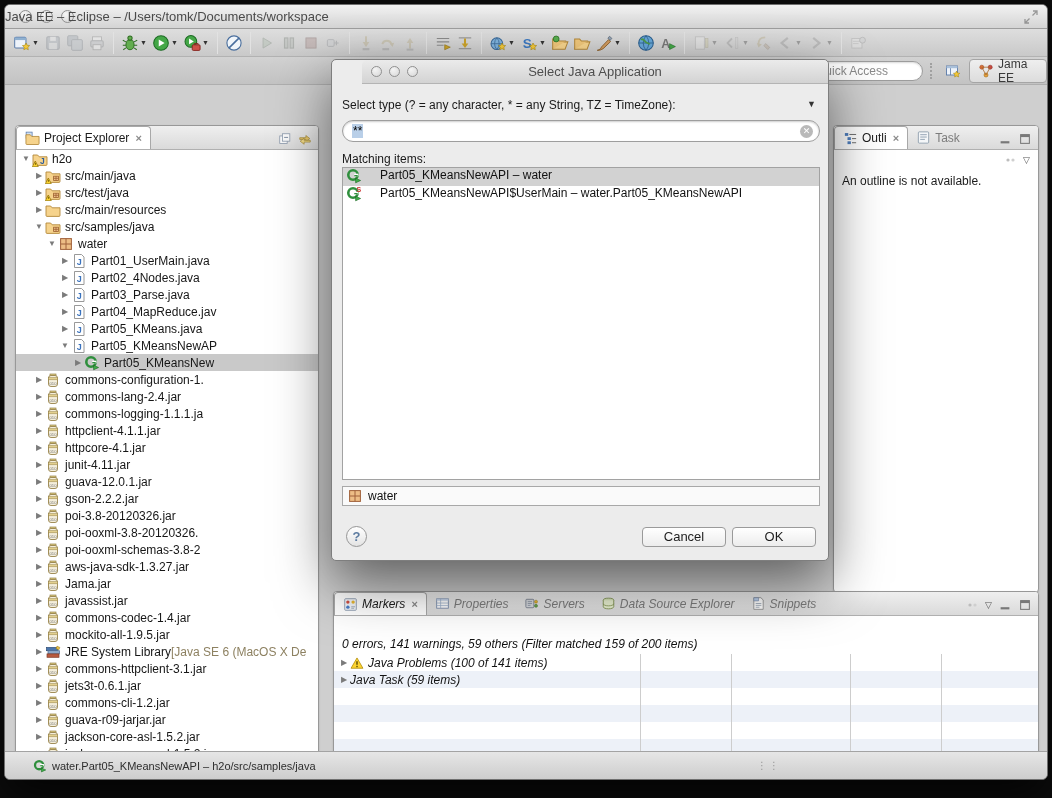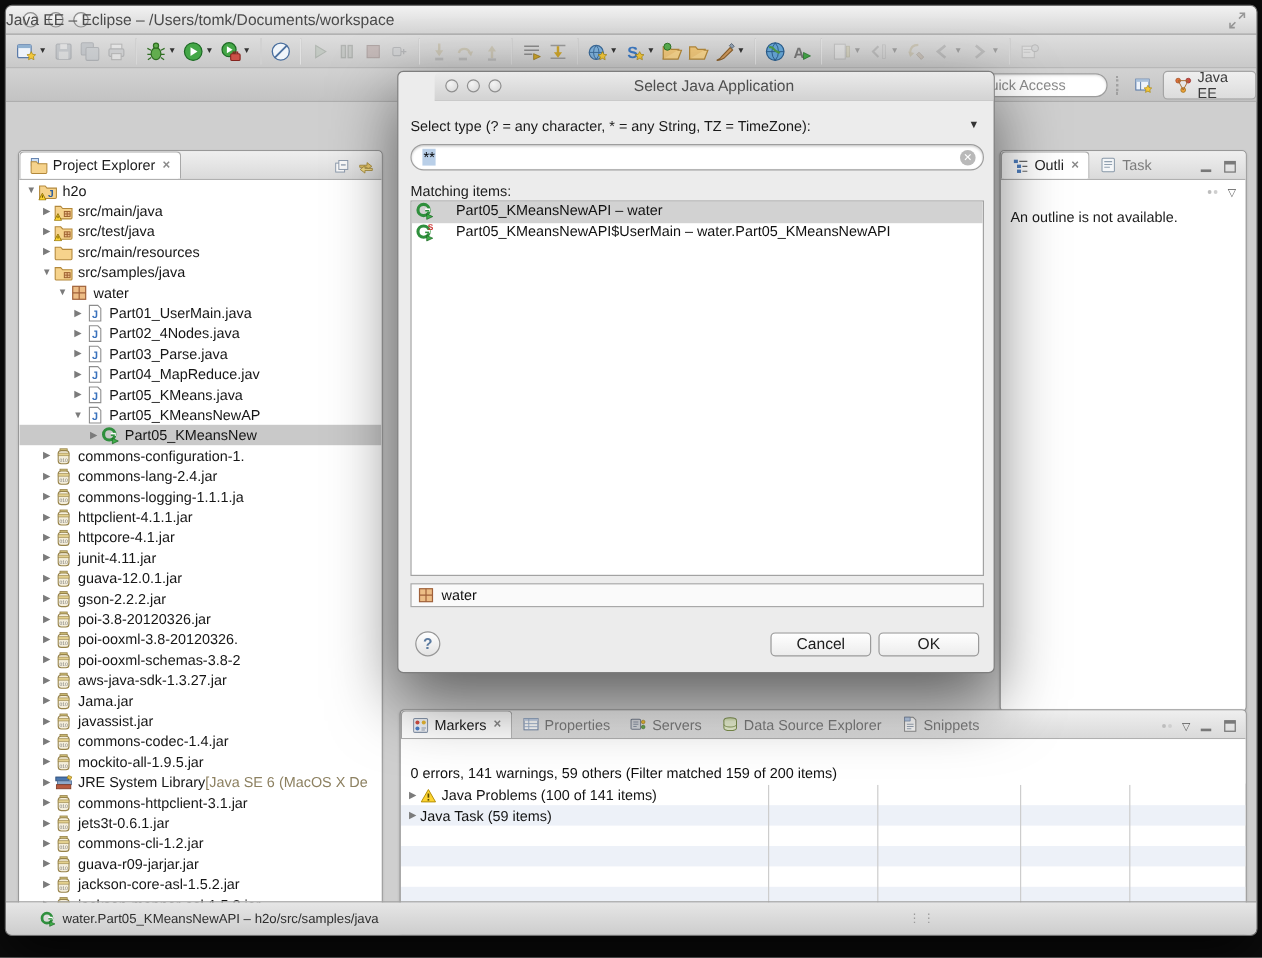--- a/index.html
+++ b/index.html
@@ -73,21 +73,21 @@
   .hscroll { position:absolute; left:2px; right:2px; bottom:2px; height:9px;
     background:#f2f2f2; border-radius:5px; }
   .hthumb { position:absolute; top:1px; height:7px; background:#b4b4b4; border-radius:4px; }
 
   
   #outline-panel { left:828px; top:84px; width:206px; height:468px; }
   .viewmenu-row { height:20px; display:flex; justify-content:flex-end; align-items:center; gap:6px; padding-right:8px; }
   .outline-msg { font-size:12px; color:#1c1c1c; padding:4px 8px; }
 
   
-  #markers-panel { left:328px; top:550px; width:706px; height:188px; }
+  #markers-panel { left:328px; top:550px; width:706px; height:188px;font-style:italic; }
   .mk-summary { font-size:12px; color:#111; padding:21px 8px 2px; background:#fff; }
   .mk-cols { display:flex; height:17px; background:linear-gradient(#fbfbfb,#e8e8e8);
     border-top:1px solid #d0d0d0; border-bottom:1px solid #c2c2c2; font-size:12px; color:#222; }
   .mk-col { padding:1px 6px 0; border-right:1px solid #c6c6c6; position:relative; }
   .sort-tri { position:absolute; right:4px; top:4px; font-size:7px; color:#888; }
   #markers-rows { position:absolute; left:0; right:0; top:62px; bottom:12px; overflow:hidden; }
   .mk-row { height:17px; display:flex; align-items:center; font-size:12px; color:#141414; }
   .mk-row.stripe { background:#edf1f8; }
   .mk-row .tw-arrow { margin-left:4px; }
   .mk-row .icon { width:14px; height:14px; margin-right:4px; }
@@ -444,21 +444,21 @@
       </span>
     <span class="persp-javaee">
       <span class="icon" id="javaee-icon">
           <svg viewBox="0 0 16 16">
             <circle cx="3.8" cy="4.2" r="2" fill="#e0703a" stroke="#9e4a1e" stroke-width="0.6"></circle>
             <circle cx="12.2" cy="4.2" r="2" fill="#cc4a42" stroke="#8e2a24" stroke-width="0.6"></circle>
             <circle cx="8" cy="12" r="2" fill="#e9a13a" stroke="#9e6a14" stroke-width="0.6"></circle>
             <path d="M3.8 4.2h8.4M3.8 4.2 8 12M12.2 4.2 8 12" stroke="#a86a30" stroke-width="0.8" fill="none"></path>
           </svg>
         </span>
-      <span>Java EE</span>
+      <span>Jama EE</span>
     </span>
   </div>
 
   <div class="panel" id="explorer-panel">
     <div class="panel-header">
       <span class="tab active">
         <span class="icon" id="pe-icon">
             <svg viewBox="0 0 16 16">
               <rect x="1.2" y="1.2" width="6.4" height="6.4" fill="#cfe0f4" stroke="#5a7aa8" stroke-width="0.8"></rect>
               <path d="M1 4h4.6l1.6 1.8H15v7.6a1 1 0 0 1-1 1H2a1 1 0 0 1-1-1z" fill="#f6d38c" stroke="#b3883a" stroke-width="0.9"></path>

